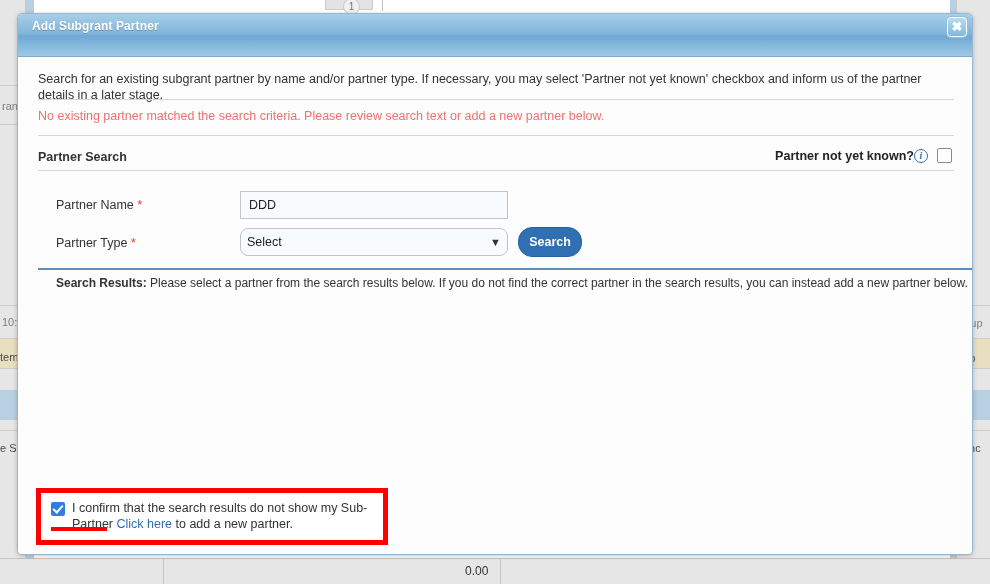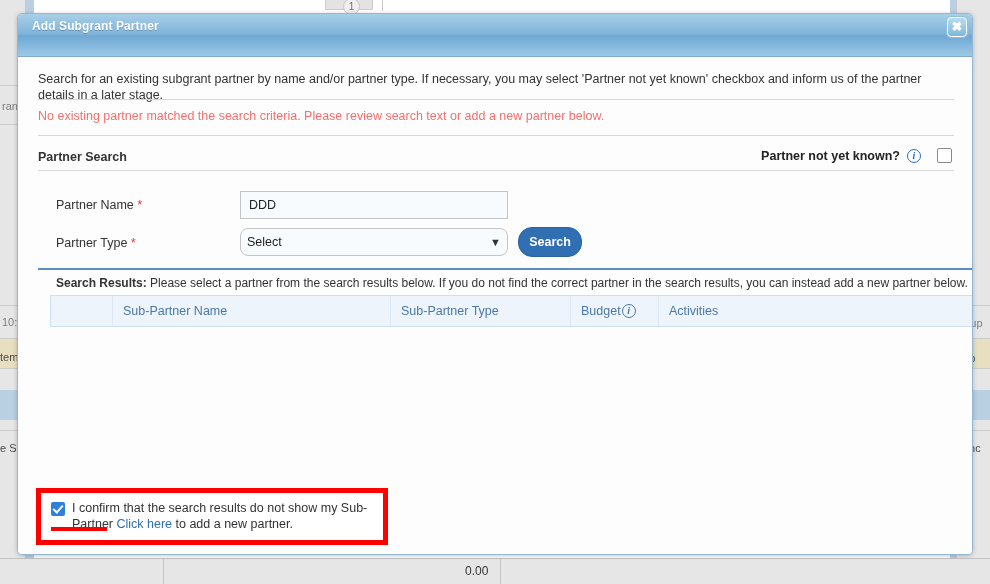--- a/index.html
+++ b/index.html
@@ -142,21 +142,21 @@
     background: #d7d7d7;
   }
 
   .section-label {
     position: absolute; left: 20px; top: 93px;
     font-size: 12.5px; font-weight: bold; color: #333333;
   }
 
   .pnyk-wrap {
     position: absolute; right: 20px; top: 91px;
-    display: flex; align-items: center; gap: 7px;
+    display: flex; align-items: center; gap: 0;
   }
   .pnyk-label {
     font-size: 12.5px; font-weight: bold; color: #222222;
   }
   .info-icon {
     display: inline-block; width: 14px; height: 14px;
     border-radius: 50%;
     border: 1.4px solid #2c74b8;
     color: #2c74b8;
     font-size: 10px; font-style: italic; font-weight: bold;
@@ -388,27 +388,20 @@
     <span class="select-caret" style="left:472px; top:179px;">▼</span>
 
     <button class="search-btn" style="left:500px; top:170px;border-radius:14px;">Search</button>
 
     <div class="divider4"></div>
 
     <div class="results-line">
       <b>Search Results:</b><span> Please select a partner from the search results below. If you do not find the correct partner in the search results, you can instead add a new partner below.</span>
     </div>
 
-    <div class="results-table">
-      <div class="th" style="left:0; width:62px;"></div>
-      <div class="th" style="left:62px; width:278px;">Sub-Partner Name</div>
-      <div class="th" style="left:340px; width:180px;">Sub-Partner Type</div>
-      <div class="th" style="left:520px; width:88px;"><span>Budget</span><span class="info-icon">i</span></div>
-      <div class="th last" style="left:608px; width:316px;">Activities</div>
-    </div>
 
     <div class="annot-box"></div>
 
     <div class="confirm-row">
       <span class="confirm-check"></span>
       <span class="confirm-text"><span>I confirm that the search results do not show my Sub-Partner </span><a class="click-link">Click here</a><span> to add a new partner.</span></span>
     </div>
     <div class="red-underline"></div>
 
     <div class="footer-divider"></div>

